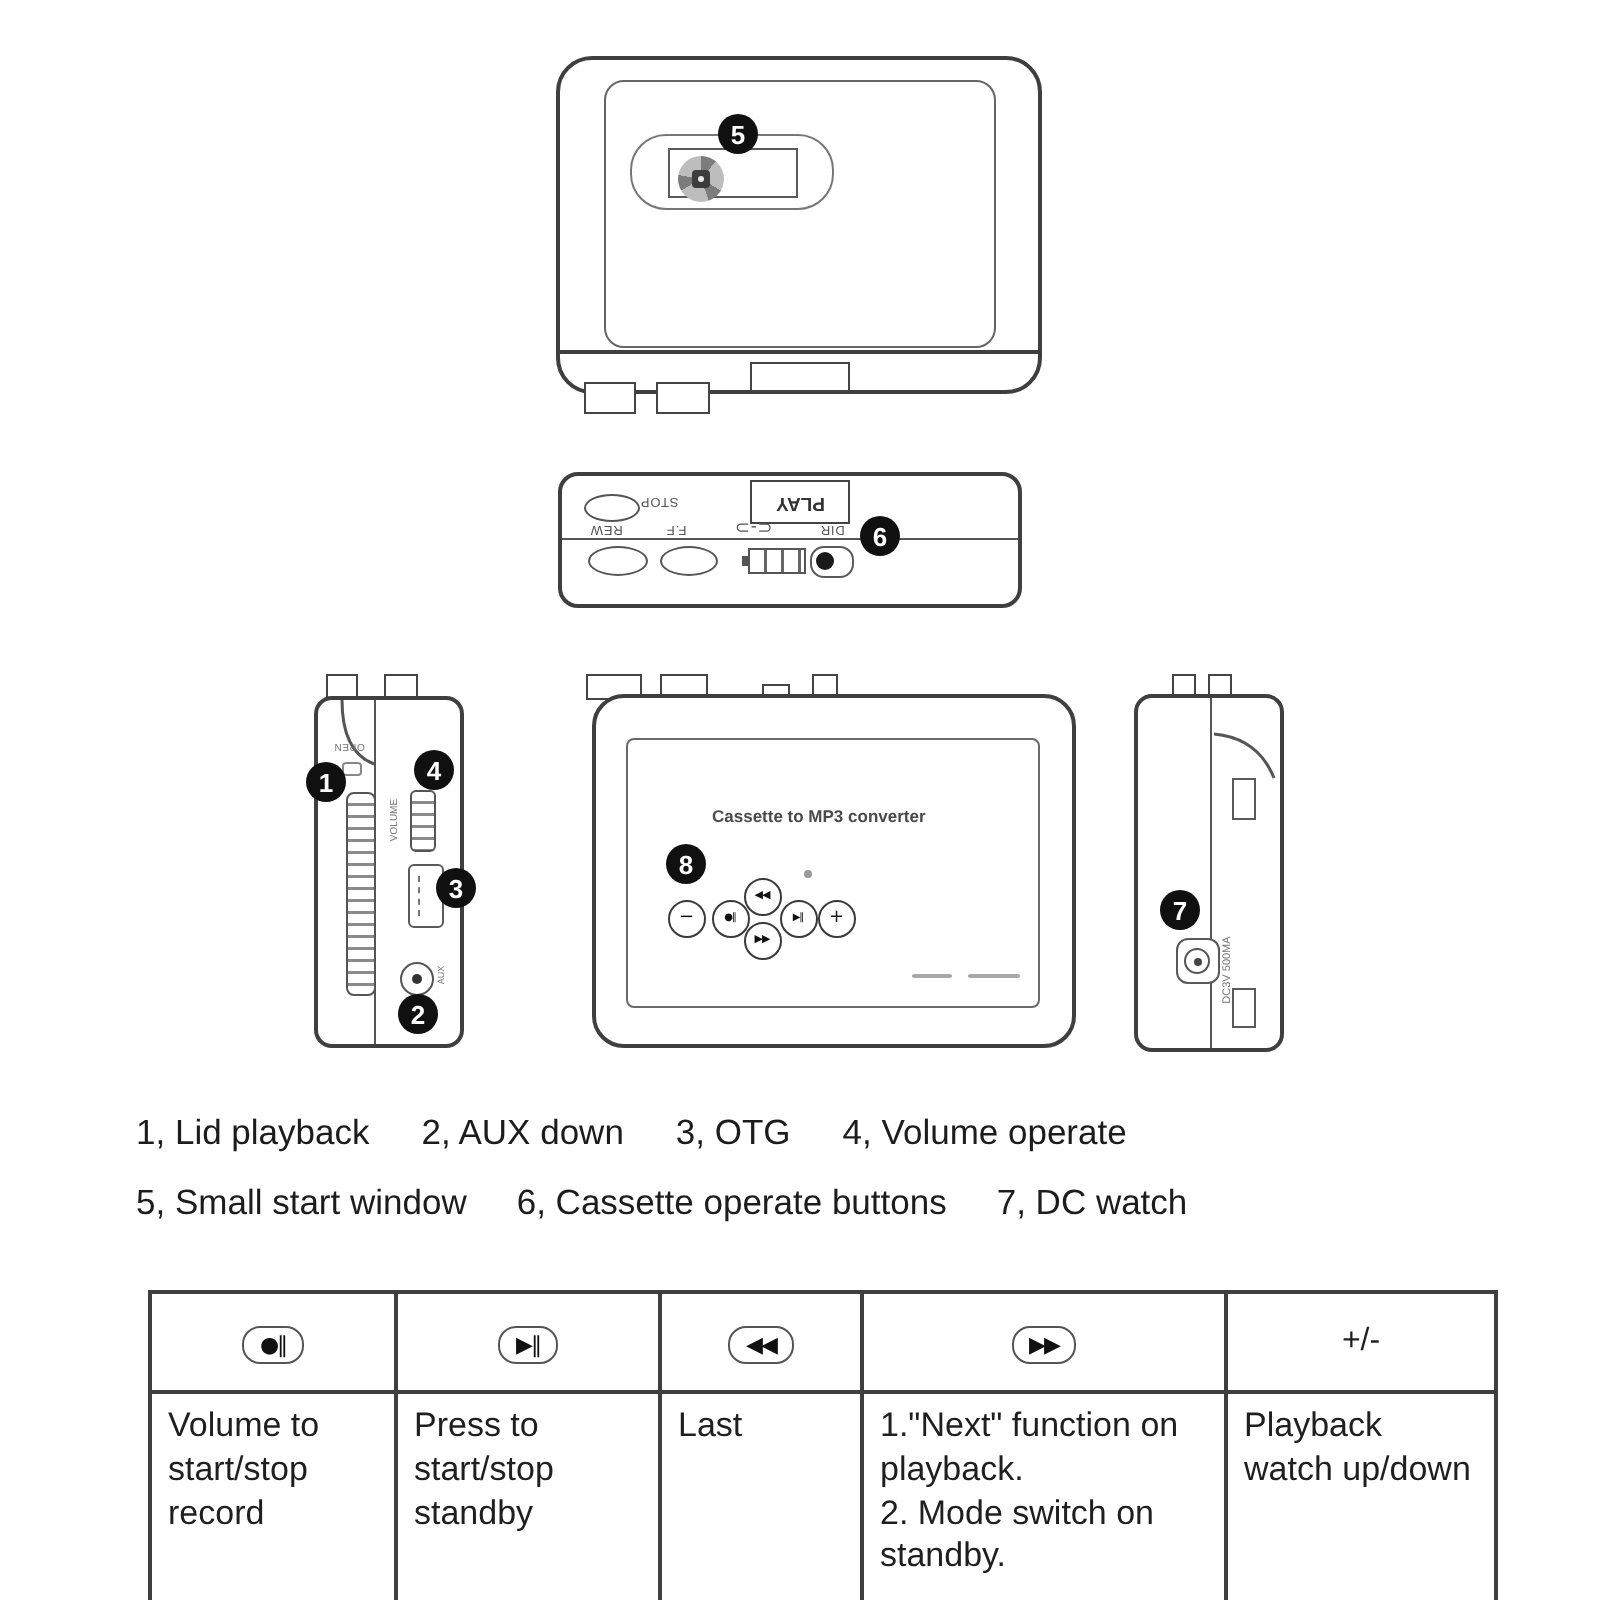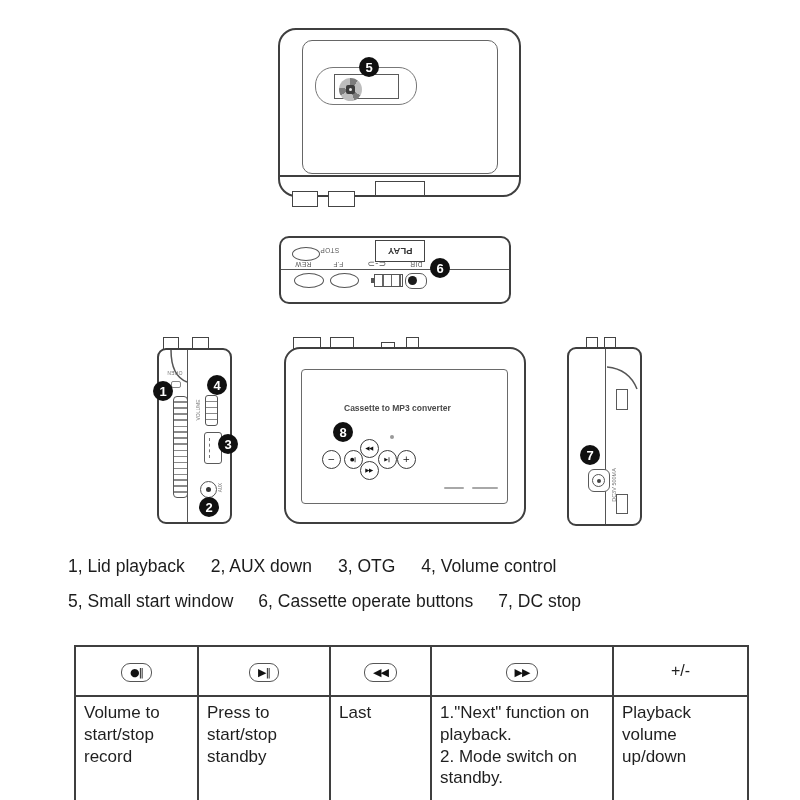--- a/index.html
+++ b/index.html
@@ -99,21 +99,21 @@
   </div>
   <div class="badge" style="left:153px;top:381px;">1</div>
   <div class="badge" style="left:207px;top:375px;">4</div>
   <div class="badge" style="left:218px;top:434px;">3</div>
   <div class="badge" style="left:199px;top:497px;">2</div>
 
   <div class="abs thin" style="left:293px;top:337px;width:26px;height:11px;border-color:#444;"></div>
   <div class="abs thin" style="left:330px;top:337px;width:22px;height:11px;border-color:#444;"></div>
   <div class="abs thin" style="left:381px;top:342px;width:12px;height:6px;border-color:#444;"></div>
   <div class="abs thin" style="left:406px;top:337px;width:11px;height:11px;border-color:#444;"></div>
-  <div class="abs outline" style="left:284px;top:347px;width:238px;height:173px;border-radius:16px;">
+  <div class="abs outline" style="left:296px;top:347px;width:238px;height:173px;border-radius:16px;">
     <div class="abs thin" style="left:15px;top:20px;width:205px;height:133px;border-radius:4px;border-color:#6a6a6a;"></div>
     <div class="abs" style="left:58px;top:54px;width:120px;font-size:8.5px;font-weight:bold;color:#4a4a4a;">Cassette to MP3 converter</div>
     <div class="cbtn" style="left:35.5px;top:100.5px;font-size:9px;">−</div>
     <div class="cbtn" style="left:57.5px;top:100.5px;font-size:5px;">●‖</div>
     <div class="cbtn" style="left:73.5px;top:89.5px;font-size:5.5px;">◀◀</div>
     <div class="cbtn" style="left:73.5px;top:111.5px;font-size:5.5px;">▶▶</div>
     <div class="cbtn" style="left:91.5px;top:100.5px;font-size:5px;">▶‖</div>
     <div class="cbtn" style="left:110.5px;top:100.5px;font-size:9px;">+</div>
     <div class="abs" style="left:104px;top:86px;width:4px;height:4px;border-radius:50%;background:#999;"></div>
     <div class="finebar" style="left:158px;top:138px;width:20px;"></div>
@@ -137,26 +137,26 @@
     <div class="vtext" style="left:39px;top:114px;width:12px;height:44px;">
       <span style="font-size:5.5px;">DC3V 500MA</span>
     </div>
   </div>
   <div class="badge" style="left:580px;top:445px;">7</div>
 
   <div class="capline" style="left:68px;top:556px;gap:26px;">
     <span>1, Lid playback</span>
     <span>2, AUX down</span>
     <span>3, OTG</span>
-    <span>4, Volume control</span>
+    <span>4, Volume operate</span>
   </div>
   <div class="capline" style="left:68px;top:591px;gap:25px;">
     <span>5, Small start window</span>
     <span>6, Cassette operate buttons</span>
-    <span>7, DC stop</span>
+    <span>7, DC watch</span>
   </div>
 
   <table class="details">
     <colgroup>
       <col style="width:123px">
         <col style="width:132px">
         <col style="width:101px">
         <col style="width:182px">
         <col style="width:135px">
     </colgroup>
@@ -167,18 +167,18 @@
       <td class="hcell"><span class="hicon">◀◀</span></td>
       <td class="hcell"><span class="hicon">▶▶</span></td>
       <td class="hcell" style="font-size:16px;">+/-</td>
     </tr>
     <tr>
       <td class="bcell">Volume to start/stop record</td>
       <td class="bcell">Press to start/stop standby</td>
       <td class="bcell">Last</td>
       <td class="bcell">1."Next" function on playback.
 2. Mode switch on standby.</td>
-      <td class="bcell">Playback volume up/down</td>
+      <td class="bcell">Playback watch up/down</td>
     </tr>
   </tbody>
     </table>
 
 </div>
 
 </body></html>

